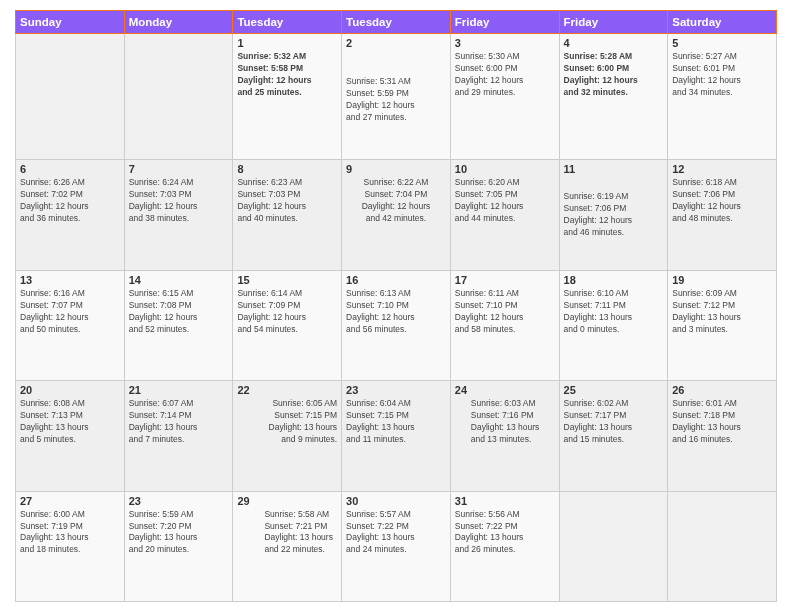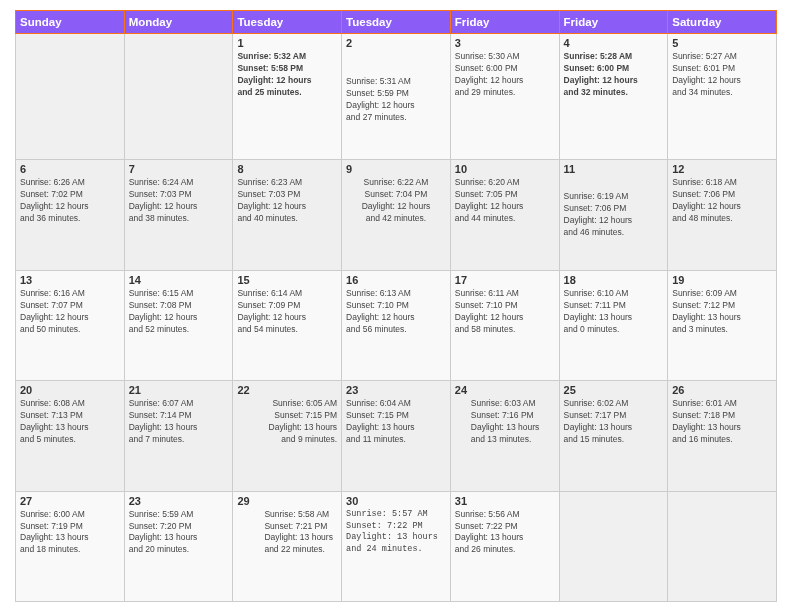--- a/index.html
+++ b/index.html
@@ -318,21 +318,21 @@
           </td>
           <td>
             <span class="day-num">29</span>
             <div class="cell-text" style="white-space: pre-line; margin-left: 27px;">Sunrise: 5:58 AM
 Sunset: 7:21 PM
 Daylight: 13 hours
 and 22 minutes.</div>
           </td>
           <td>
             <span class="day-num">30</span>
-            <div class="cell-text" style="white-space: pre-line; font-family: Liberation Mono, monospace;">Sunrise: 5:57 AM
+            <div class="cell-text" style="white-space: pre-line;">Sunrise: 5:57 AM
 Sunset: 7:22 PM
 Daylight: 13 hours
 and 24 minutes.</div>
           </td>
           <td>
             <span class="day-num">31</span>
             <div class="cell-text" style="white-space: pre-line;">Sunrise: 5:56 AM
 Sunset: 7:22 PM
 Daylight: 13 hours
 and 26 minutes.</div>

